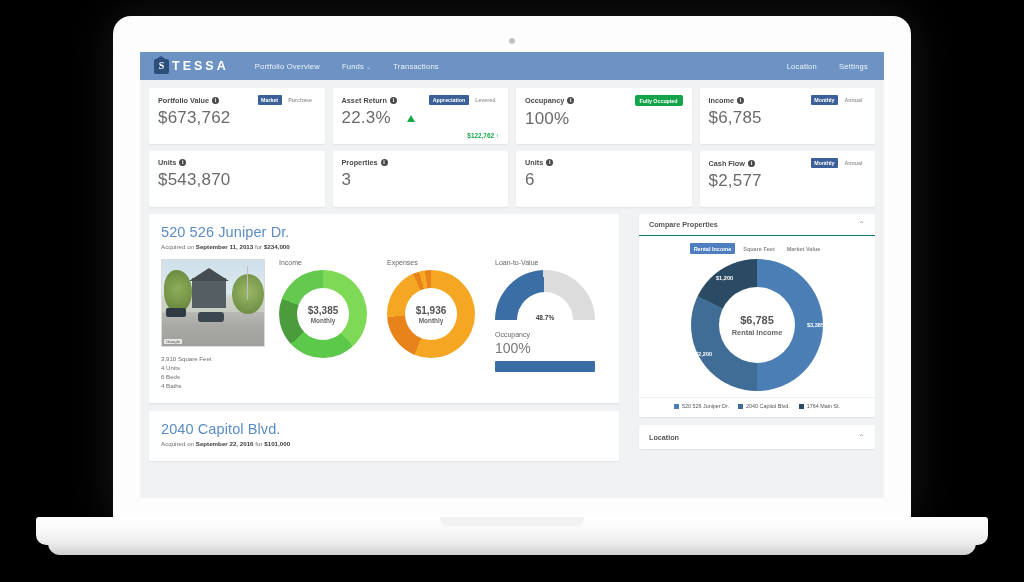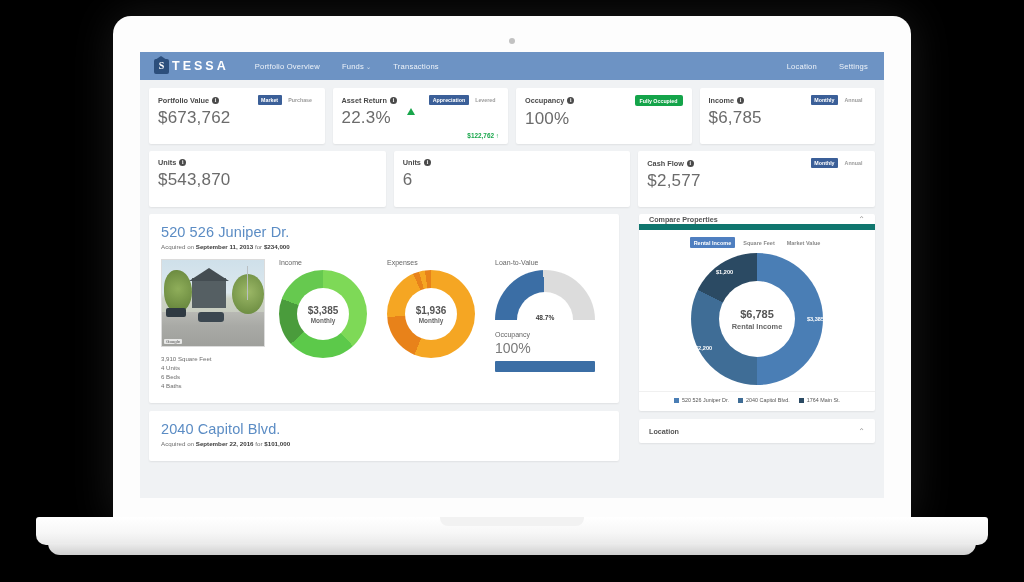--- a/index.html
+++ b/index.html
@@ -121,21 +121,21 @@
   .pill.on { background: #3b5f98; color: #fff; }
   .badge-green {
     background: #14a44a; color: #fff; font-size: 5.3px;
     padding: 2.5px 5px; border-radius: 2px; font-weight: 600;
     white-space: nowrap;
   }
   .kpi-value {
     font-size: 17px; color: #6b6b6b; font-weight: 300;
     margin-top: 3px; letter-spacing: .2px;
   }
-  .kpi-value-row { display: flex; align-items: flex-start; gap: 16px; }
+  .kpi-value-row { display: flex; align-items: center; gap: 16px; }
   .tri-up {
     width: 0; height: 0;
     border-left: 4.5px solid transparent;
     border-right: 4.5px solid transparent;
     border-bottom: 7px solid #18a64b;
   }
   .kpi-sub {
     position: absolute; right: 9px; bottom: 5px;
     font-size: 6.4px; color: #18a64b; font-weight: bold;
   }
@@ -234,22 +234,22 @@
     margin-top: 5px; height: 11px; width: 100px;
     background: #3b6ea5; border-radius: 1px;
   }
 
   
   .prop-panel2 { padding: 10px 12px 14px 12px; }
 
   
   .cmp-panel { margin-bottom: 8px; overflow: hidden; }
   .panel-head {
-    height: 16px; display: flex; align-items: center; justify-content: space-between;
-    padding: 0 10px; border-bottom: 6px solid #0f766e;
+    height: 22px; display: flex; align-items: center; justify-content: space-between;
+    padding: 0 10px; border-bottom: 1px solid #0f766e;
   }
   .panel-title { font-size: 7.2px; color: #555; font-weight: 600; }
   .chev { font-size: 8px; color: #9a9a9a; cursor: pointer; }
   .cmp-tabs { display: flex; justify-content: center; gap: 4px; padding: 7px 0 3px 0; }
   .cmp-tab {
     font-size: 5.5px; padding: 2.5px 4px; border-radius: 1px;
     color: #8a8a8a; font-weight: 600; cursor: pointer; white-space: nowrap;
   }
   .cmp-tab.on { background: #4f7fc0; color: #fff; }
 
@@ -374,20 +374,29 @@
         <div class="kpi-card">
           <div class="kpi-head">
             <div class="kpi-label">
               <span>Units</span>
               <span class="info-i">i</span>
             </div>
           </div>
           <div class="kpi-value">$543,870</div>
         </div>
 
+        <div class="kpi-card">
+          <div class="kpi-head">
+            <div class="kpi-label">
+              <span>Properties</span>
+              <span class="info-i">i</span>
+            </div>
+          </div>
+          <div class="kpi-value">3</div>
+        </div>
 
         <div class="kpi-card">
           <div class="kpi-head">
             <div class="kpi-label">
               <span>Units</span>
               <span class="info-i">i</span>
             </div>
           </div>
           <div class="kpi-value">6</div>
         </div>

